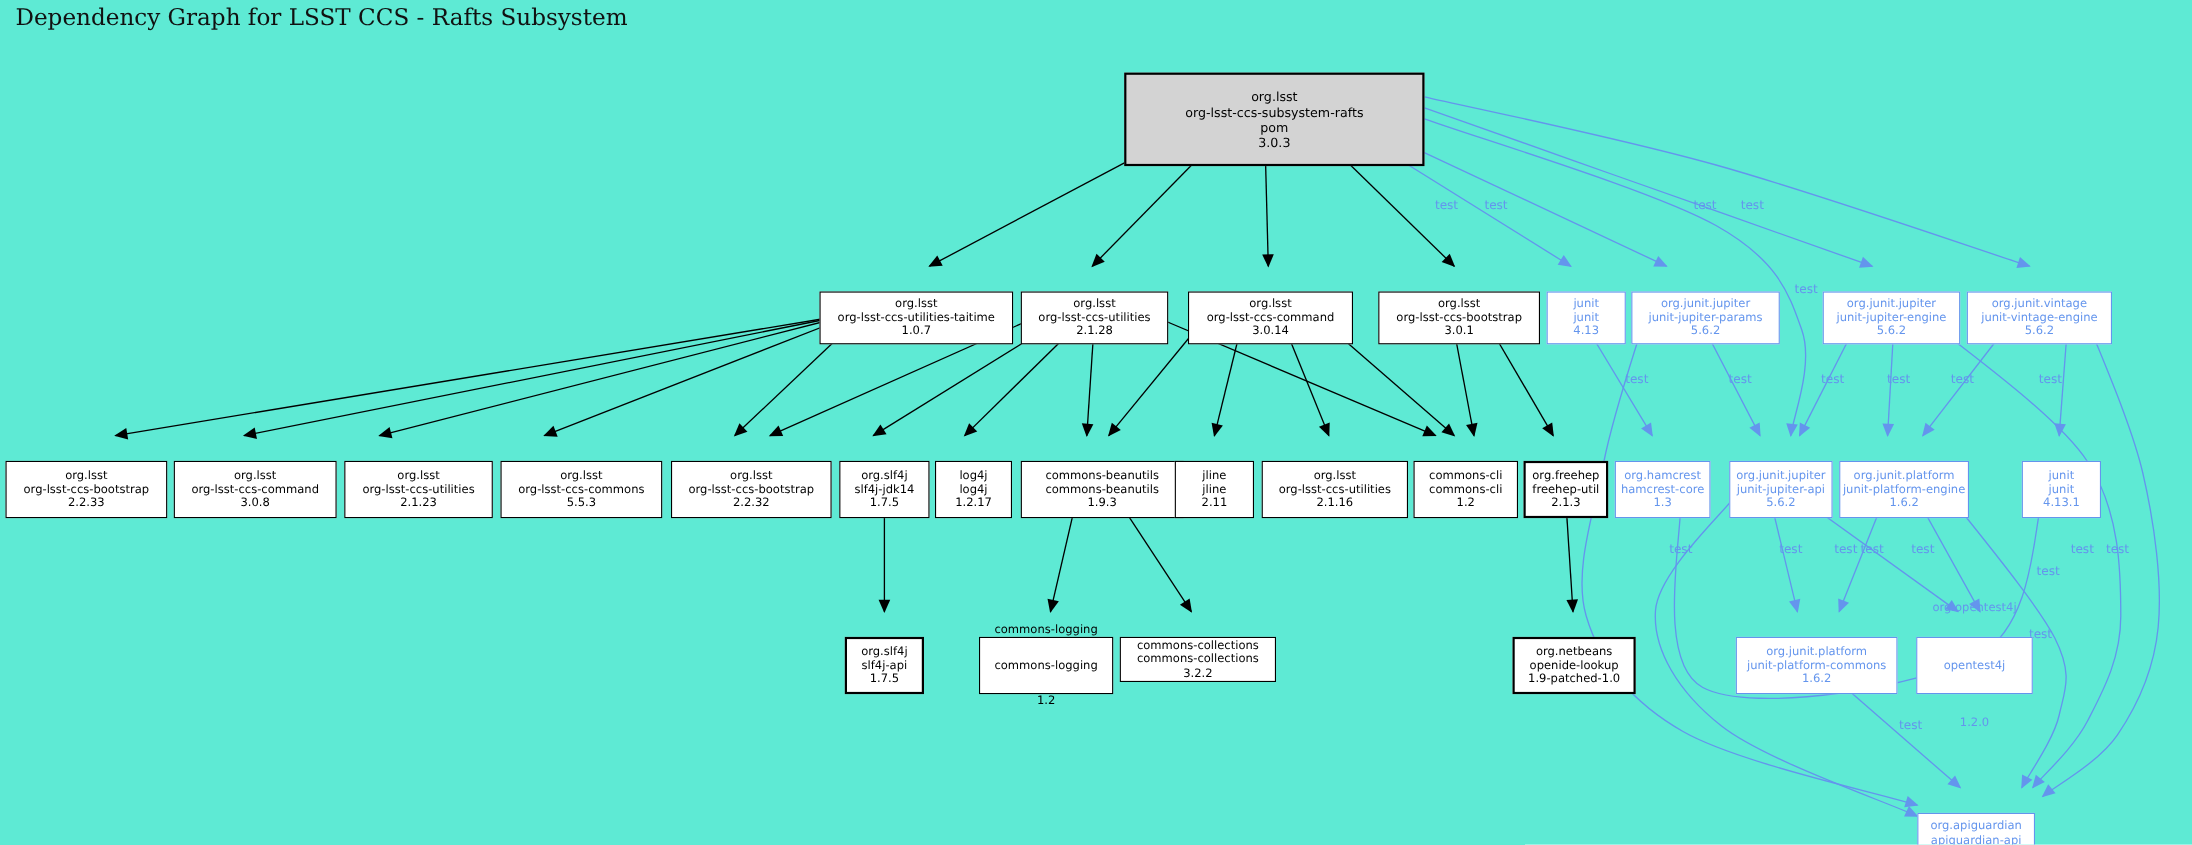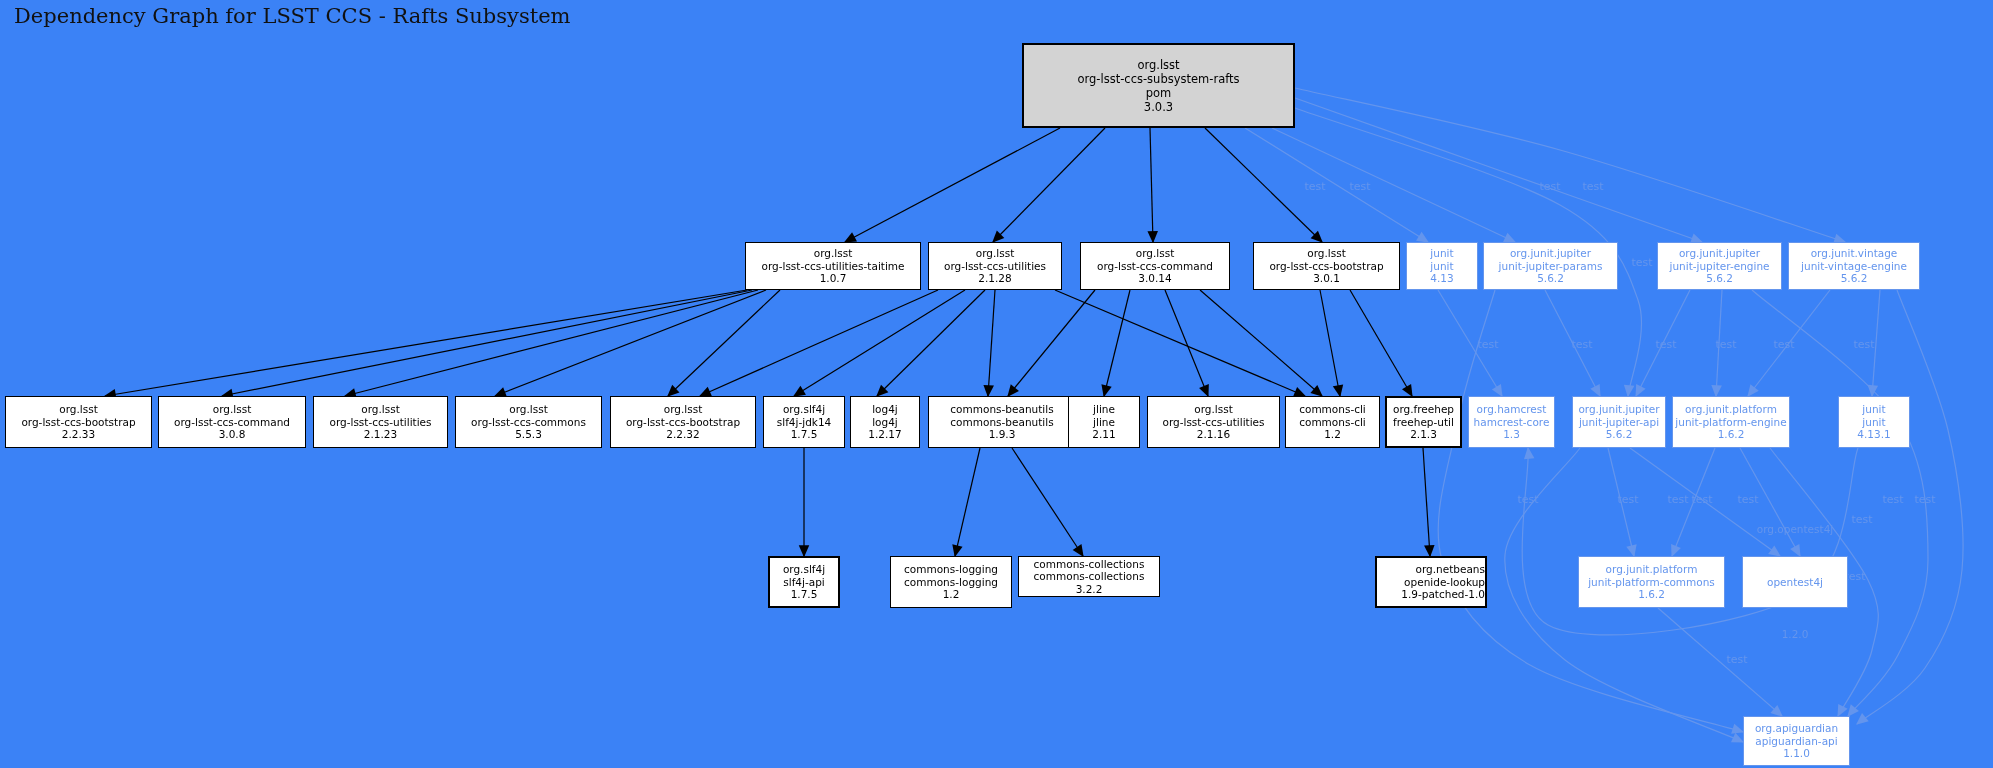--- a/index.html
+++ b/index.html
@@ -1,23 +1,23 @@
 <!DOCTYPE html>
 <html><head>
 <meta charset="utf-8">
 <style>
   html,body{margin:0;padding:0;background:#ffffff;}
-  #stage{position:relative;width:1993px;height:768px;background:#3b82f6;overflow:hidden;
+  #stage{position:relative;width:1993px;height:768px;background:#5eead4;overflow:hidden;
          font-family:"DejaVu Sans","Liberation Sans",sans-serif;}
   #graph-title{position:absolute;left:14px;top:4px;font-family:"DejaVu Serif","Liberation Serif",serif;
          font-size:21px;color:#111;white-space:nowrap;}
   svg.edges{position:absolute;left:0;top:0;}
   .node{position:absolute;box-sizing:border-box;background:#fff;border:1px solid #000;
         display:flex;flex-direction:column;justify-content:center;align-items:center;
-        font-size:10.5px;line-height:12.5px;color:#000;text-align:center;white-space:nowrap;}
+        font-size:10.5px;line-height:12.5px;color:#000;text-align:center;white-space:nowrap;margin-top:23px;}
   .node.test{border-color:#6495ED;color:#6495ED;text-align:right;}
   .node.bold{border-width:2px;}
   .node.root{background:#d3d3d3;font-size:11.5px;line-height:14px;}
   .edge-label{font-size:11px;fill:#6495ED;font-family:"DejaVu Sans","Liberation Sans",sans-serif;}
 </style>
 </head>
 <body>
 
 <div id="stage">
   <div id="graph-title">Dependency Graph for LSST CCS - Rafts Subsystem</div>
@@ -227,31 +227,31 @@
       <div class="node test" style="left: 1838px; top: 396px; width: 72px; height: 52px;">
         <div>junit</div>
         <div>junit</div>
         <div>4.13.1</div>
       </div>
       <div class="node bold" style="left: 768px; top: 556px; width: 72px; height: 52px;">
         <div>org.slf4j</div>
         <div>slf4j-api</div>
         <div>1.7.5</div>
       </div>
-      <div class="node" style="left: 890px; top: 556px; width: 122px; height: 52px;">
+      <div class="node" style="left: 890px; top: 556px; width: 122px; height: 52px; gap: 20px;">
         <div>commons-logging</div>
         <div>commons-logging</div>
         <div>1.2</div>
       </div>
       <div class="node" style="left: 1018px; top: 556px; width: 142px; height: 41px;">
         <div>commons-collections</div>
         <div>commons-collections</div>
         <div>3.2.2</div>
       </div>
-      <div class="node bold" style="left: 1375px; top: 556px; width: 112px; height: 52px; align-items: flex-end;">
+      <div class="node bold" style="left: 1375px; top: 556px; width: 112px; height: 52px;">
         <div>org.netbeans</div>
         <div>openide-lookup</div>
         <div>1.9-patched-1.0</div>
       </div>
       <div class="node test" style="left: 1578px; top: 556px; width: 147px; height: 52px;">
         <div>org.junit.platform</div>
         <div>junit-platform-commons</div>
         <div>1.6.2</div>
       </div>
       <div class="node test" style="left: 1742px; top: 556px; width: 106px; height: 52px; gap: 40px;">

